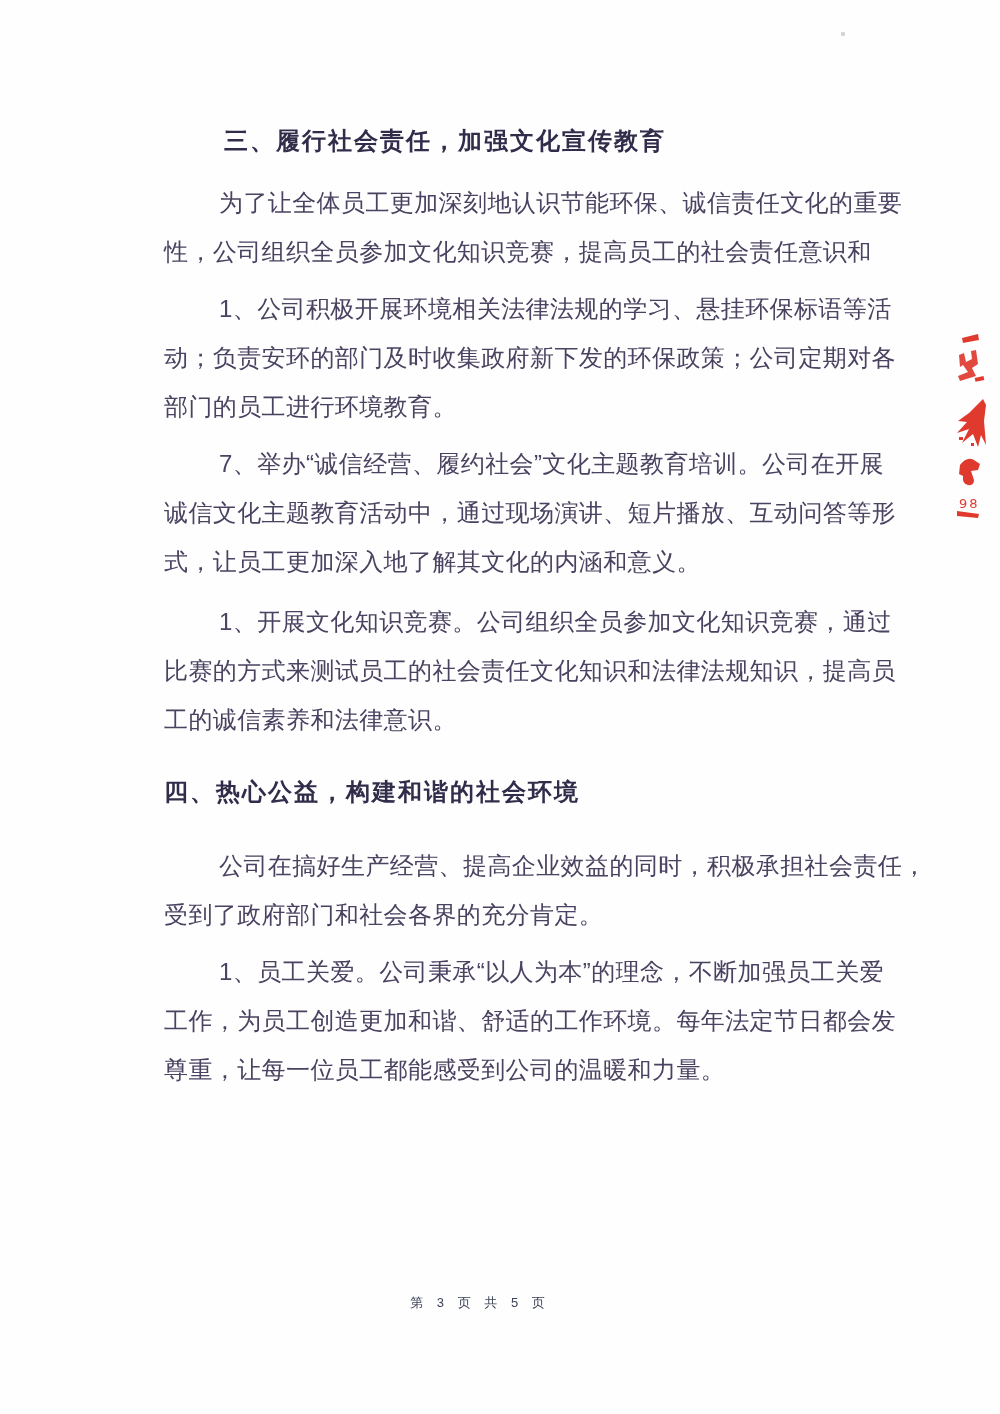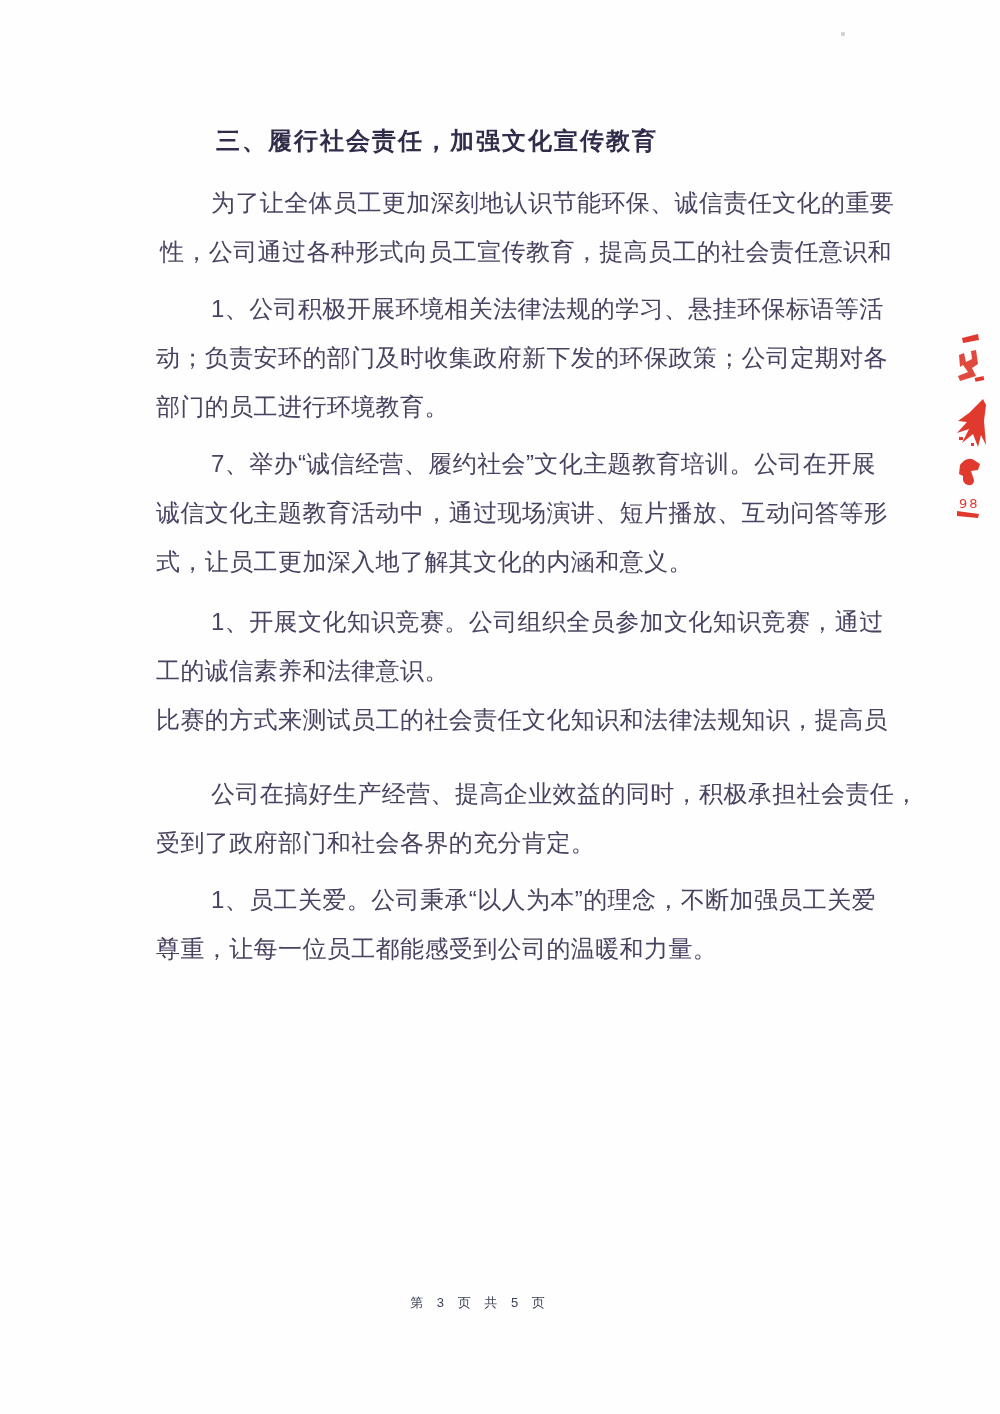--- a/index.html
+++ b/index.html
@@ -5,35 +5,35 @@
   html,body { margin:0; padding:0; background:#e9e9e9; }
   .page {
     position:relative;
     width:1000px; height:1414px;
     margin:0 auto;
     background:#fefefe;
     font-family:"Liberation Sans", sans-serif;
     overflow:hidden;
   }
   .content {
-    position:absolute; left:156px; top:116px; width:736px;
+    position:absolute; left:164px; top:116px; width:736px;
     color:#4a4260;
     font-size:24px; line-height:49px;
     letter-spacing:0.4px;
   }
   .block { margin:0; }
   .line { white-space:nowrap; }
   .ind { text-indent:55px; }
   .heading .line {
     font-weight:bold;
     color:#322c4b;
     letter-spacing:2px;
   }
   .heading-indent { text-indent:60px; }
-  .mt13 { margin-top:13px;text-align:right; }
+  .mt13 { margin-top:13px; }
   .mt8  { margin-top:8px; }
   .mt11 { margin-top:11px; }
   .mt23 { margin-top:23px; }
   .mt25 { margin-top:25px; }
   .footer {
     position:absolute; left:0; top:1294px; width:1000px;
     text-align:center;
     padding-right:40px; box-sizing:border-box;
     color:#3c4356;
     font-size:13px; letter-spacing:5px;
@@ -55,49 +55,53 @@
 <div class="page">
 
   <div class="content">
 
     <div class="block heading">
       <div class="line heading-indent">三、履行社会责任，加强文化宣传教育</div>
     </div>
 
     <div class="block mt13">
       <div class="line ind">为了让全体员工更加深刻地认识节能环保、诚信责任文化的重要</div>
-      <div class="line">性，公司通过各种形式向员工宣传教育，提高员工的社会责任意识和</div>
+      <div class="line">性，公司组织全员参加文化知识竞赛，提高员工的社会责任意识和</div>
     </div>
 
     <div class="block mt8">
       <div class="line ind">1、公司积极开展环境相关法律法规的学习、悬挂环保标语等活</div>
       <div class="line">动；负责安环的部门及时收集政府新下发的环保政策；公司定期对各</div>
       <div class="line">部门的员工进行环境教育。</div>
     </div>
 
     <div class="block mt8">
       <div class="line ind">7、举办“诚信经营、履约社会”文化主题教育培训。公司在开展</div>
       <div class="line">诚信文化主题教育活动中，通过现场演讲、短片播放、互动问答等形</div>
       <div class="line">式，让员工更加深入地了解其文化的内涵和意义。</div>
     </div>
 
     <div class="block mt11">
       <div class="line ind">1、开展文化知识竞赛。公司组织全员参加文化知识竞赛，通过</div>
+      <div class="line">比赛的方式来测试员工的社会责任文化知识和法律法规知识，提高员</div>
       <div class="line">工的诚信素养和法律意识。</div>
-      <div class="line">比赛的方式来测试员工的社会责任文化知识和法律法规知识，提高员</div>
     </div>
 
+    <div class="block heading mt23">
+      <div class="line">四、热心公益，构建和谐的社会环境</div>
+    </div>
 
     <div class="block mt25">
       <div class="line ind">公司在搞好生产经营、提高企业效益的同时，积极承担社会责任，</div>
       <div class="line">受到了政府部门和社会各界的充分肯定。</div>
     </div>
 
     <div class="block mt8">
       <div class="line ind">1、员工关爱。公司秉承“以人为本”的理念，不断加强员工关爱</div>
+      <div class="line">工作，为员工创造更加和谐、舒适的工作环境。每年法定节日都会发</div>
       <div class="line">尊重，让每一位员工都能感受到公司的温暖和力量。</div>
     </div>
 
   </div>
 
   <svg class="stamp" viewBox="0 0 55 200" aria-hidden="true">
 
     <path d="M17,13 L33,9 L34,15 L18,18 Z" fill="#e03a2e"></path>
 
     <path d="M14,30 l5,-2 l2,9 l6,-3 l-1,-8 l5,-1 l2,14 l-6,4 l4,8 l-16,5 l-2,-5 l10,-4 l-5,-7 l-3,2 Z" opacity="0.92" fill="#e03a2e"></path>

